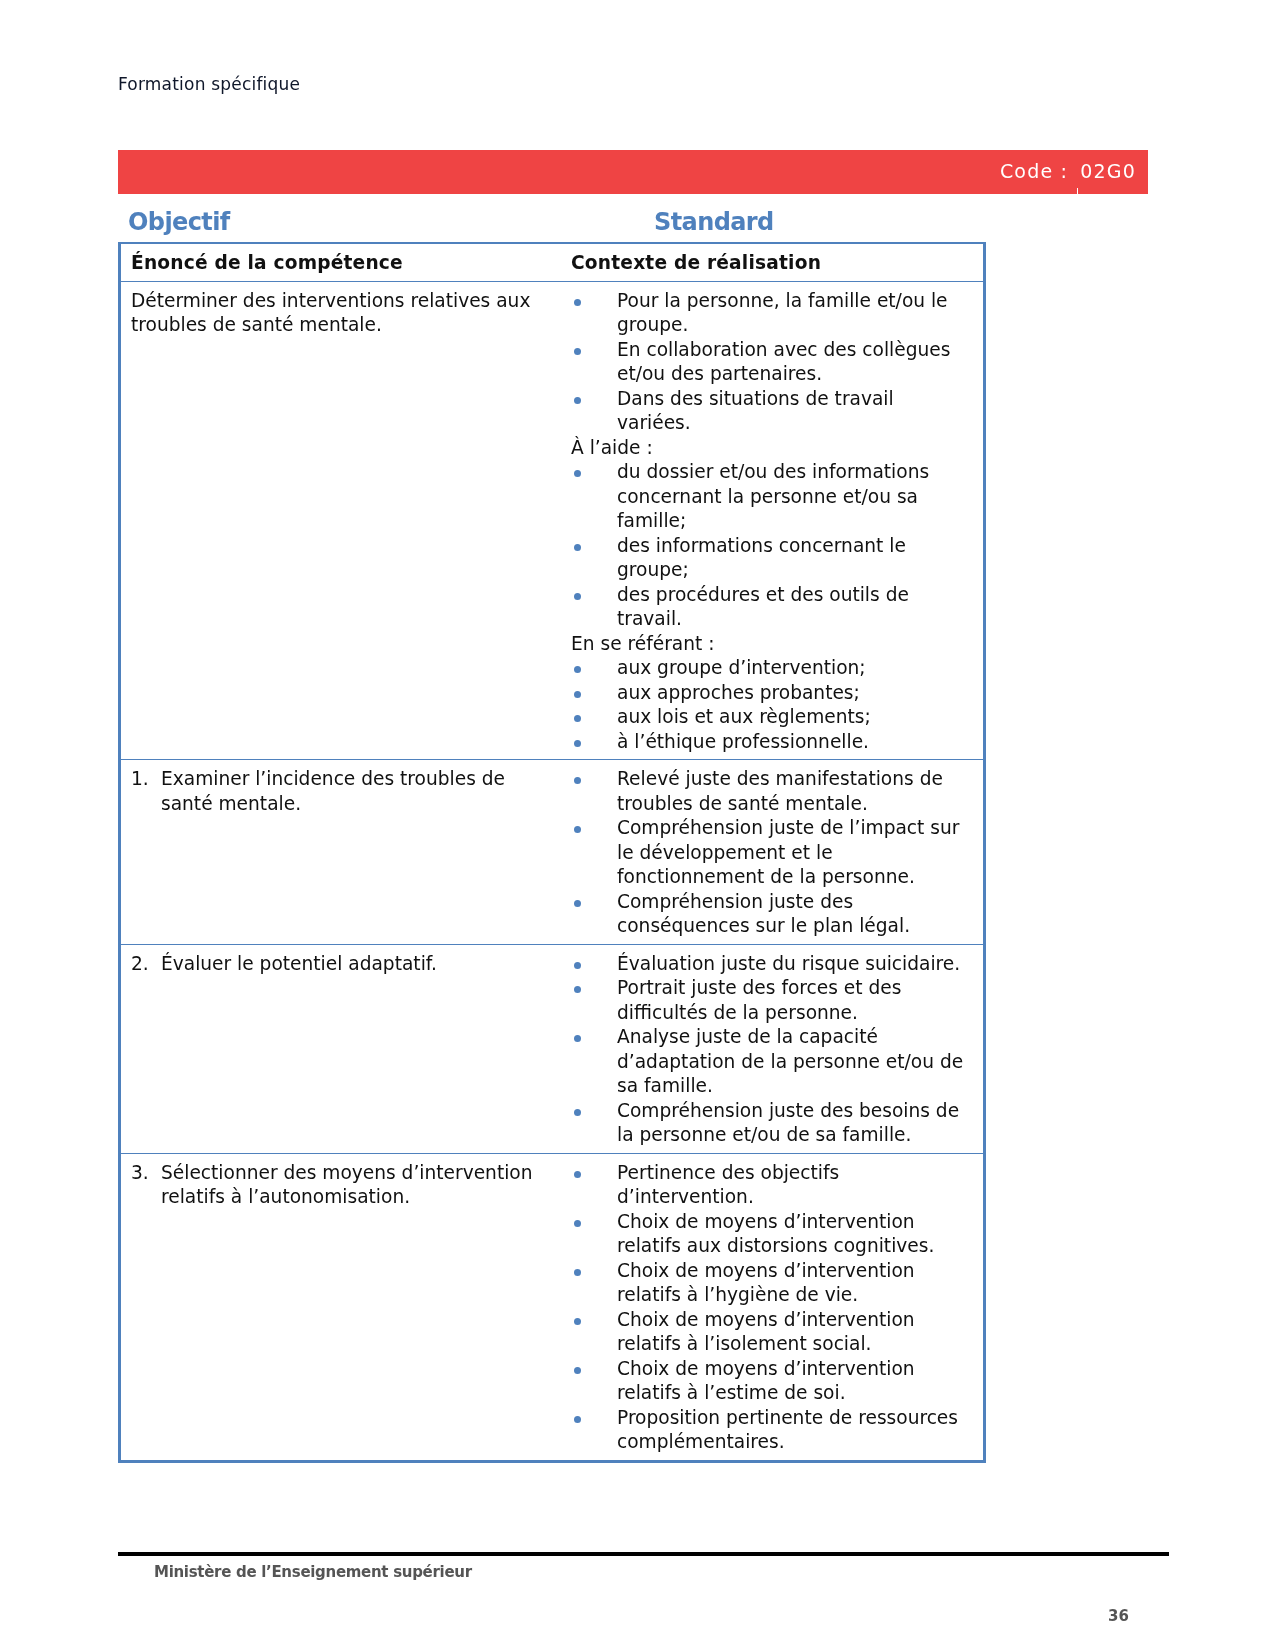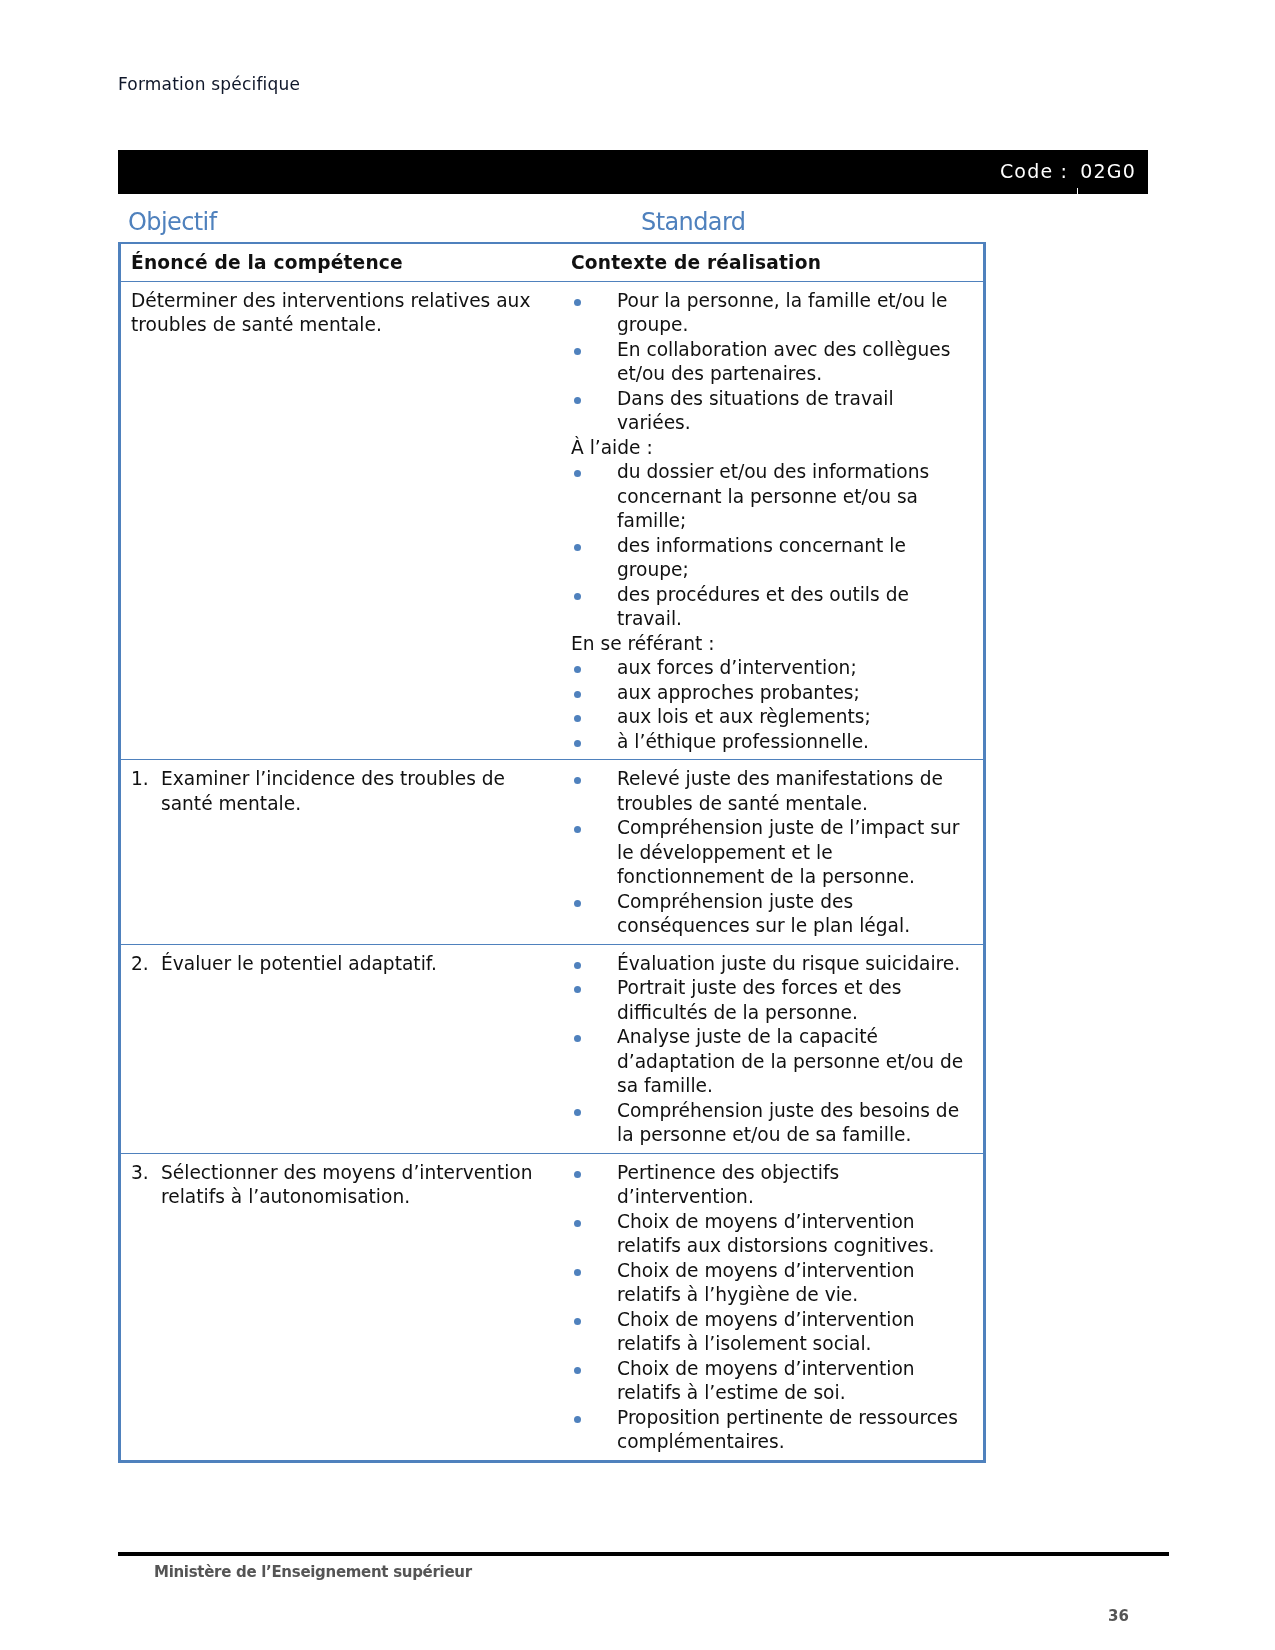--- a/index.html
+++ b/index.html
@@ -1,25 +1,25 @@
 <!DOCTYPE html>
 <html><head>
 <meta charset="utf-8">
 <style>
   html, body { margin: 0; padding: 0; background: #ffffff; }
   body { width: 1275px; height: 1650px; position: relative; font-family: "DejaVu Sans", sans-serif; color: #111; }
   .running-head { position: absolute; left: 118px; top: 74px; font-size: 17px; color: #0f172a; letter-spacing: 0.2px; }
-  .code-bar { position: absolute; left: 118px; top: 150px; width: 1030px; height: 44px; background: #000000; }
+  .code-bar { position: absolute; left: 118px; top: 150px; width: 1030px; height: 44px; background: #ef4444; }
   .code-bar .code-text { position: absolute; right: 12px; top: 10px; font-size: 19px; color: #ffffff; letter-spacing: 1.2px; }
   .code-bar .code-text .code-value { margin-left: 12px; }
   .code-bar .sep { position: absolute; right: 70px; top: 38px; width: 1px; height: 6px; background: #ffffff; }
   .col-heads { position: absolute; top: 208px; left: 118px; width: 1038px; height: 34px; }
-  .col-heads .h { position: absolute; top: 0; font-size: 24px; font-weight: normal; color: #4f81bd; letter-spacing: -0.6px; }
+  .col-heads .h { position: absolute; top: 0; font-size: 24px; font-weight: bold; color: #4f81bd; letter-spacing: -0.6px; }
   .col-heads .h.obj { left: 10px; }
-  .col-heads .h.std { left: 523px; }
+  .col-heads .h.std { left: 536px; }
   table.comp { position: absolute; left: 118px; top: 242px; width: 868px; border-collapse: collapse; border: 3px solid #4f81bd; border-top: 2px solid #4f81bd; table-layout: fixed; font-size: 18.6px; line-height: 24.5px; }
   table.comp td { vertical-align: top; border-bottom: 1.5px solid #4f81bd; padding: 7px 10px 5px 10px; }
   table.comp td.left { width: 420px; }
   table.comp tr.last td { border-bottom: none; }
   .bold { font-weight: bold; letter-spacing: 0.2px; }
   ul.b { list-style: none; margin: 0; padding: 0; }
   ul.b li { position: relative; padding-left: 46px; }
   ul.b li::before { content: ""; position: absolute; left: 3px; top: 10px; width: 7px; height: 7px; border-radius: 50%; background: #4f81bd; }
   .sub { margin: 0; }
   .num { display: flex; }
@@ -60,21 +60,21 @@
         <li>Dans des situations de travail variées.</li>
       </ul>
       <p class="sub">À l’aide :</p>
       <ul class="b">
         <li>du dossier et/ou des informations concernant la personne et/ou sa famille;</li>
         <li>des informations concernant le groupe;</li>
         <li>des procédures et des outils de travail.</li>
       </ul>
       <p class="sub">En se référant :</p>
       <ul class="b">
-        <li>aux forces d’intervention;</li>
+        <li>aux groupe d’intervention;</li>
         <li>aux approches probantes;</li>
         <li>aux lois et aux règlements;</li>
         <li>à l’éthique professionnelle.</li>
       </ul>
     </td>
   </tr>
   <tr>
     <td class="left">
       <div class="num">
             <span class="n">1.</span>

